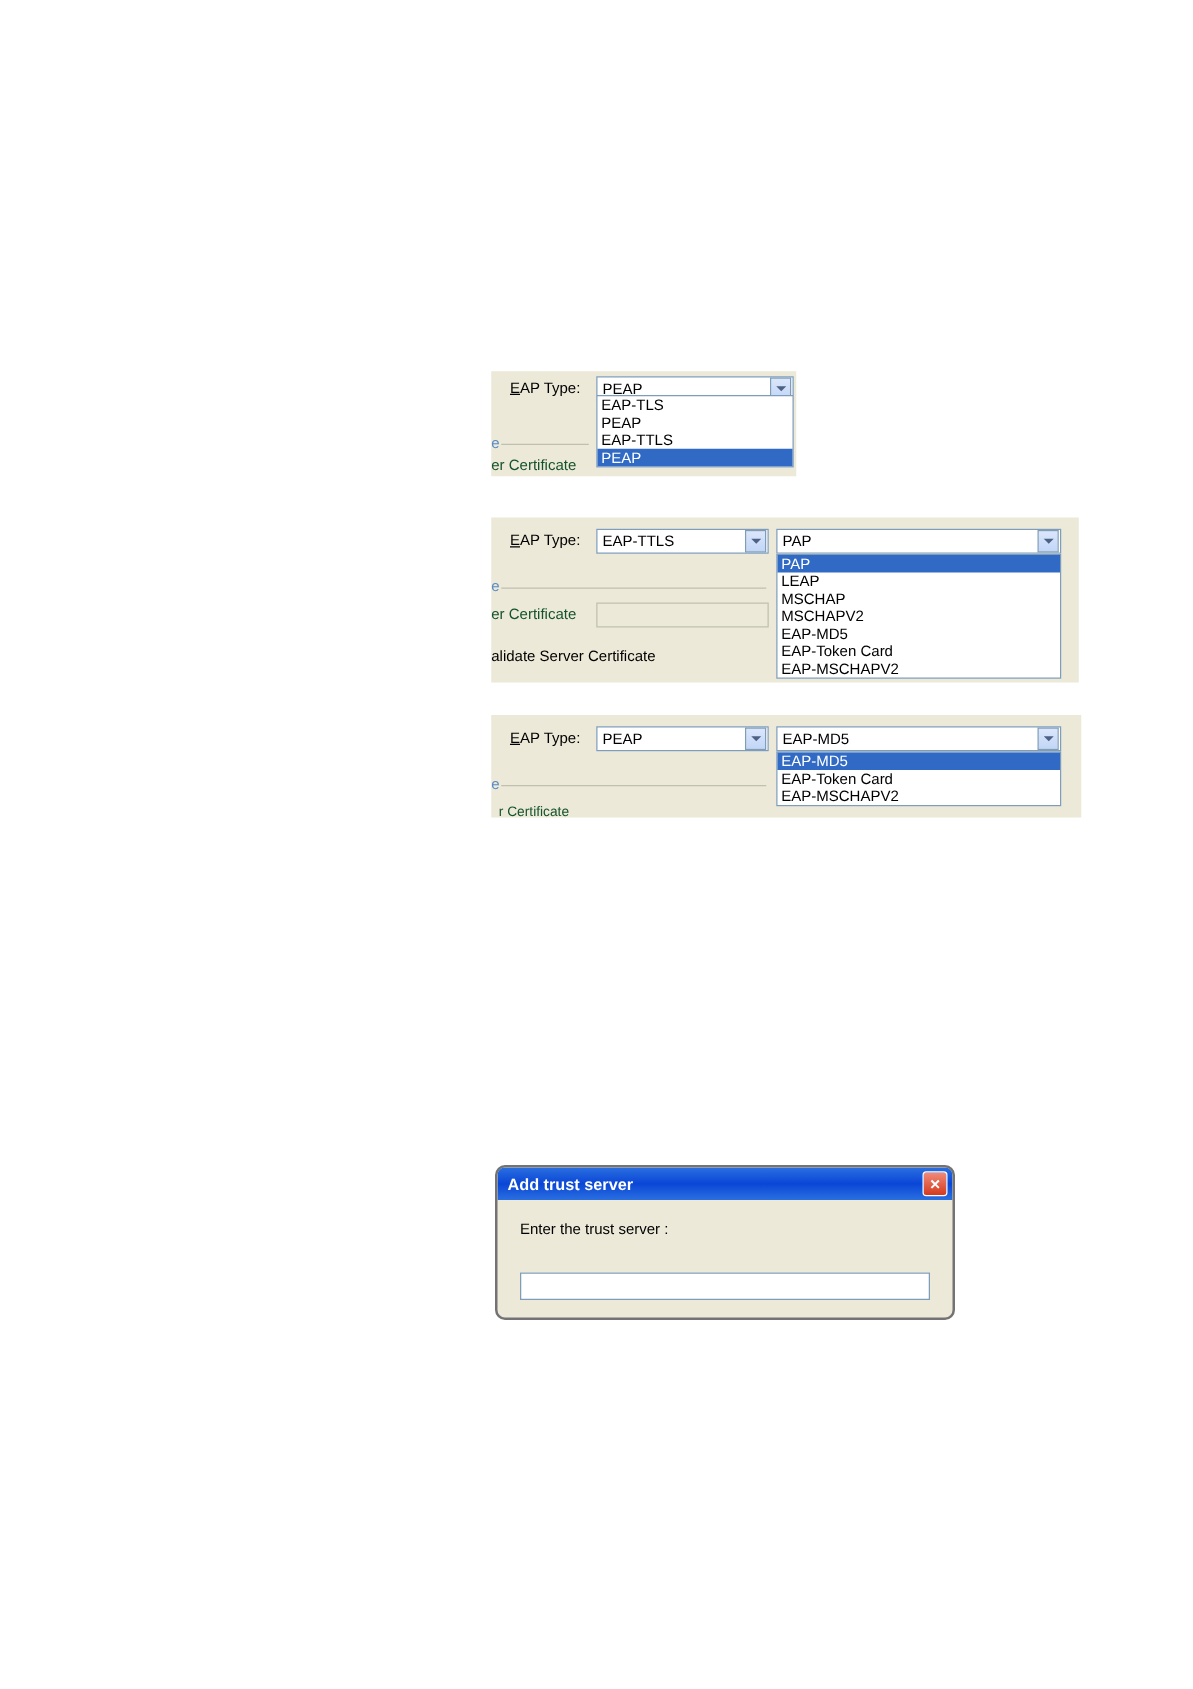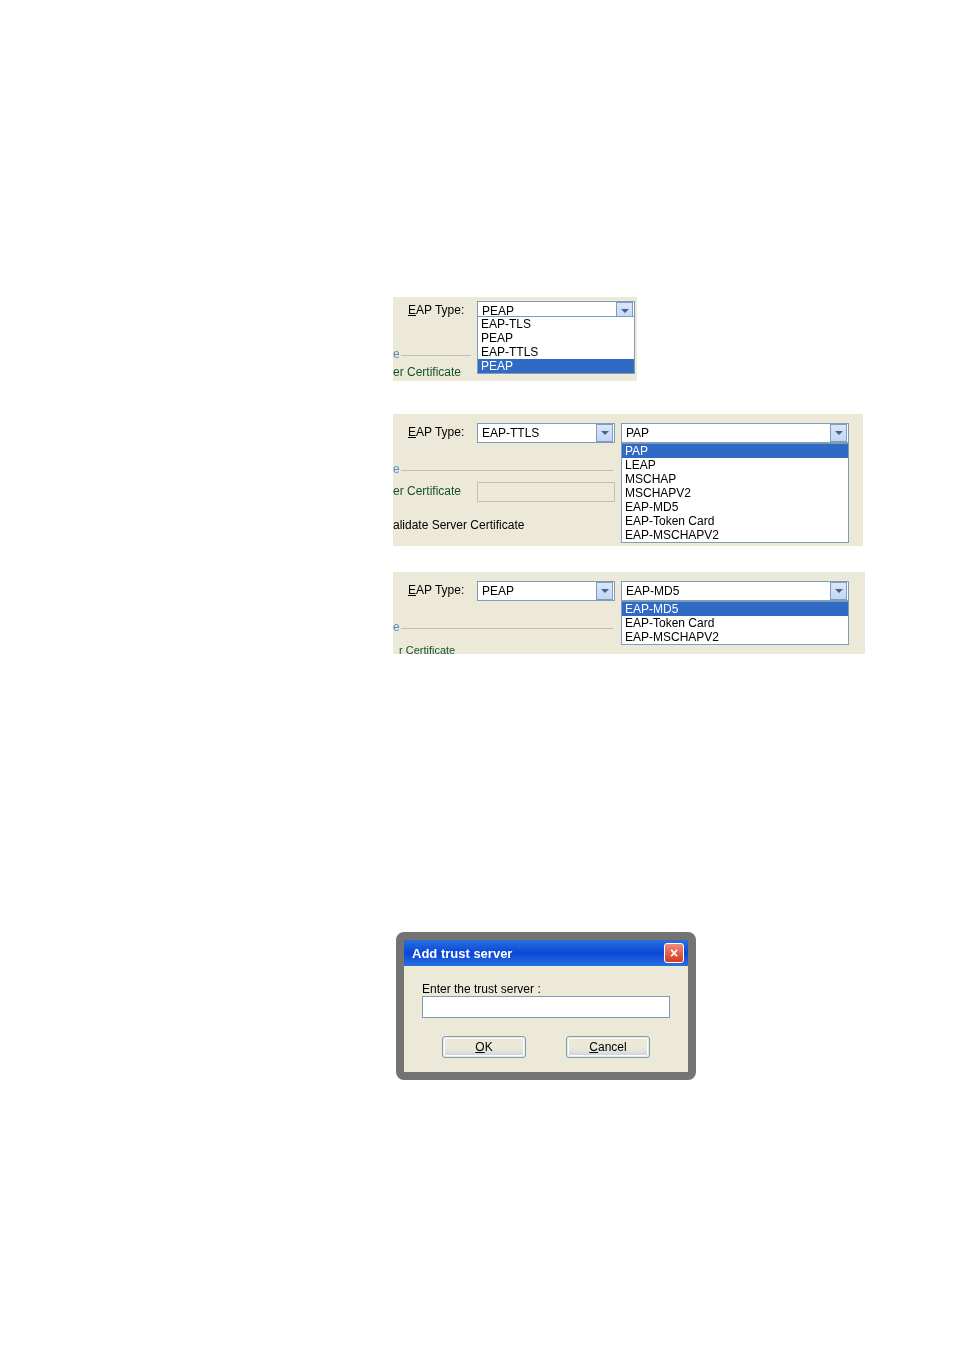--- a/index.html
+++ b/index.html
@@ -61,23 +61,23 @@
   .faded-blue { color: #5a8ac6; }
   .faded-gray { color: #14532d; }
   .group-line {
     position: absolute;
     border-top: 1px solid #c0c0b0;
     height: 1px;
   }
   
   .xp-dialog {
     position: absolute;
-    width: 300px;
+    width: 368px;
     background: #ece9d8;
-    border: 8px solid #737373;
+    border: 2px solid #737373;
     border-radius: 8px;
     overflow: hidden;
   }
   .xp-titlebar {
     height: 26px;
     background: linear-gradient(#2a6fe0, #0a46d6 50%, #2a6fe0);
     display: flex;
     align-items: center;
     padding: 0 4px 0 8px;
     color: #fff;
@@ -202,24 +202,16 @@
 </div>
 
 <div class="xp-dialog" style="left:396px; top:932px;">
   <div class="xp-titlebar">
     <span>Add trust server</span>
     <span class="xp-close">
       <span>×</span>
     </span>
   </div>
   <div class="xp-body">
-    <div style="margin-bottom:0;">Enter the trust server :</div>
+    <div style="margin-bottom:28px;">Enter the trust server :</div>
     <input class="xp-input" value="" style="">
-    <div class="xp-btn-row">
-      <button class="xp-btn">
-          <span style="position:relative;z-index:1;"><span class="underline">O</span><span>K</span></span>
-        </button>
-      <button class="xp-btn">
-          <span style="position:relative;z-index:1;"><span class="underline">C</span><span>ancel</span></span>
-        </button>
-    </div>
   </div>
 </div>
 
 </body></html>

